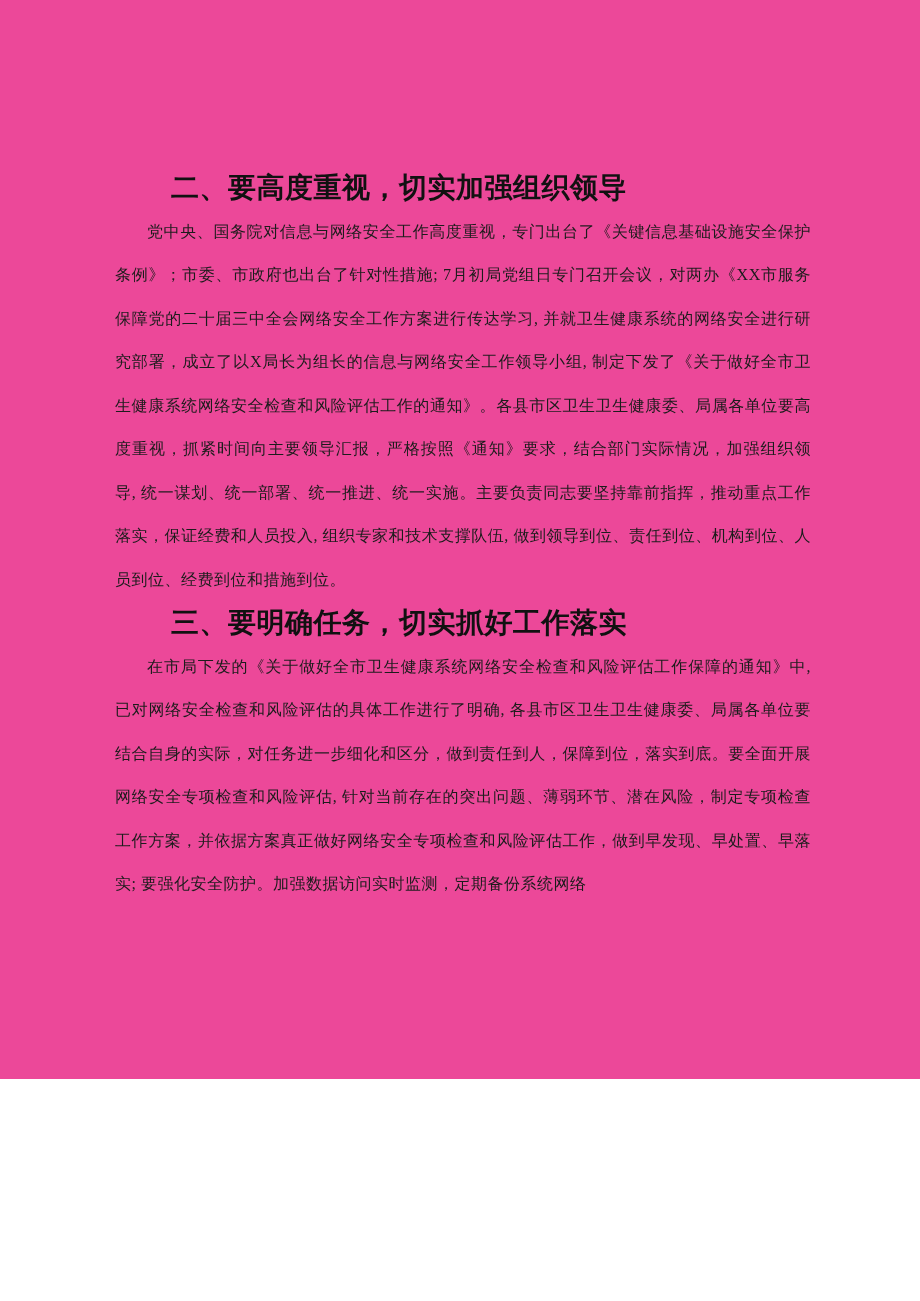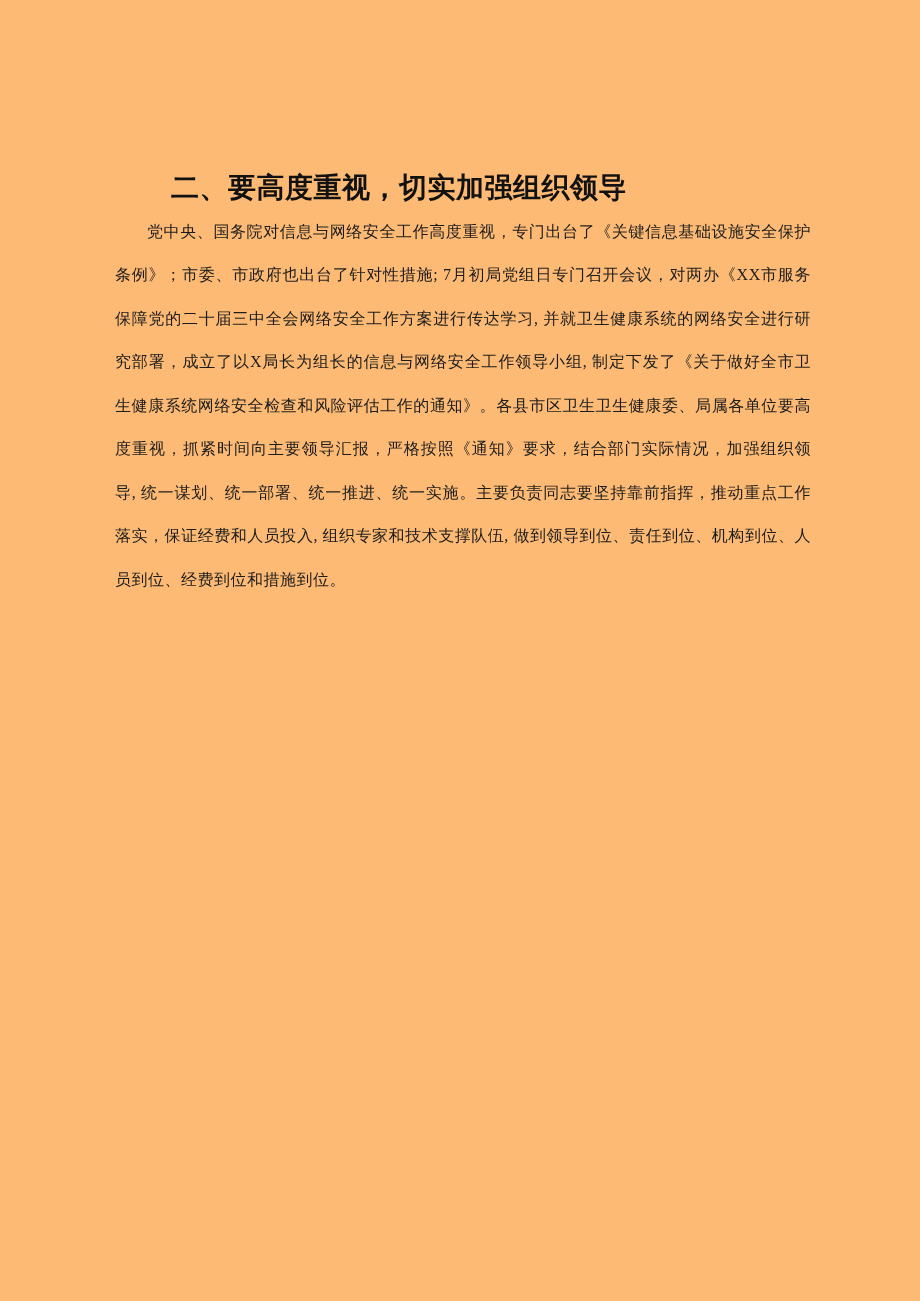--- a/index.html
+++ b/index.html
@@ -9,22 +9,22 @@
   body {
     width: 920px;
     height: 1301px;
     background: #ffffff;
     font-family: "Liberation Serif", "DejaVu Serif", serif;
     color: #1a1a1a;
   }
   .page {
     position: relative;
     width: 920px;
-    height: 1301px;
-    background: #fdba74;
+    height: 1079px;
+    background: #ec4899;
     overflow: hidden;
   }
   .content {
     position: absolute;
     left: 115px;
     top: 166px;
     width: 696px;
   }
   .section-heading {
     font-family: "Liberation Sans", "DejaVu Sans", sans-serif;
@@ -54,16 +54,18 @@
 </head>
 <body>
 
 <div class="page">
   <div class="content">
 
     <h2 class="section-heading">二、要高度重视，切实加强组织领导</h2>
 
     <p class="body-paragraph">党中央、国务院对信息与网络安全工作高度重视，专门出台了《关键信息基础设施安全保护条例》；市委、市政府也出台了针对性措施; 7月初局党组日专门召开会议，对两办《XX市服务保障党的二十届三中全会网络安全工作方案进行传达学习, 并就卫生健康系统的网络安全进行研究部署，成立了以X局长为组长的信息与网络安全工作领导小组, 制定下发了《关于做好全市卫生健康系统网络安全检查和风险评估工作的通知》。各县市区卫生卫生健康委、局属各单位要高度重视，抓紧时间向主要领导汇报，严格按照《通知》要求，结合部门实际情况，加强组织领导, 统一谋划、统一部署、统一推进、统一实施。主要负责同志要坚持靠前指挥，推动重点工作落实，保证经费和人员投入, 组织专家和技术支撑队伍, 做到领导到位、责任到位、机构到位、人员到位、经费到位和措施到位。</p>
 
+    <h2 class="section-heading">三、要明确任务，切实抓好工作落实</h2>
 
+    <p class="body-paragraph">在市局下发的《关于做好全市卫生健康系统网络安全检查和风险评估工作保障的通知》中, 已对网络安全检查和风险评估的具体工作进行了明确, 各县市区卫生卫生健康委、局属各单位要结合自身的实际，对任务进一步细化和区分，做到责任到人，保障到位，落实到底。要全面开展网络安全专项检查和风险评估, 针对当前存在的突出问题、薄弱环节、潜在风险，制定专项检查工作方案，并依据方案真正做好网络安全专项检查和风险评估工作，做到早发现、早处置、早落实; 要强化安全防护。加强数据访问实时监测，定期备份系统网络</p>
 
   </div>
 </div>
 
 </body></html>

